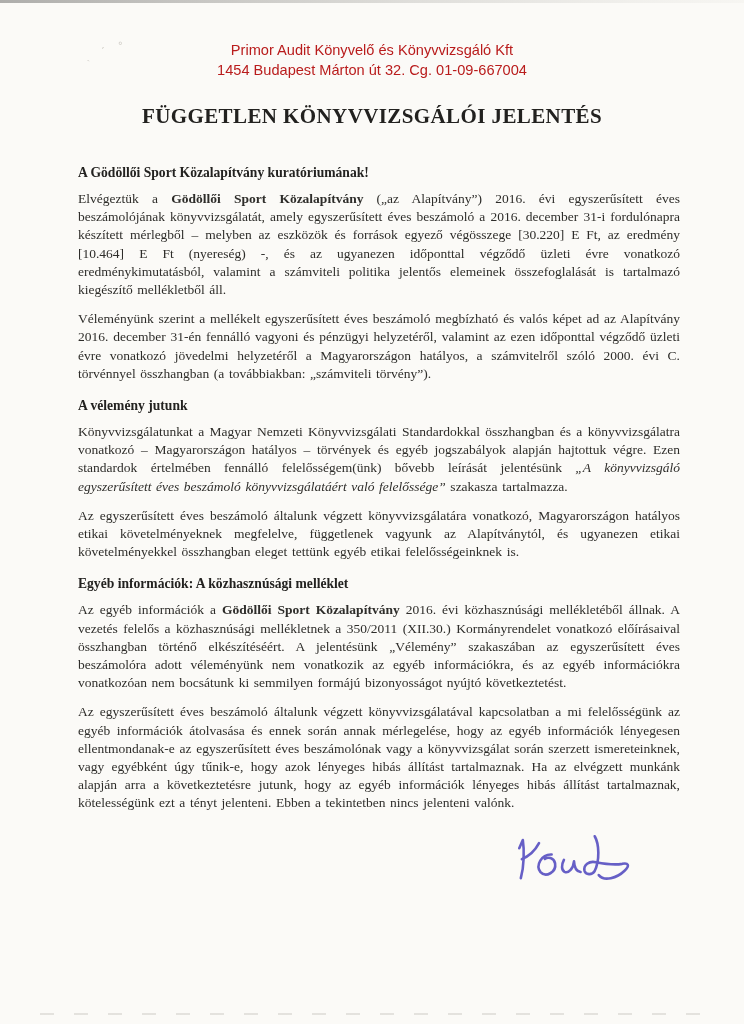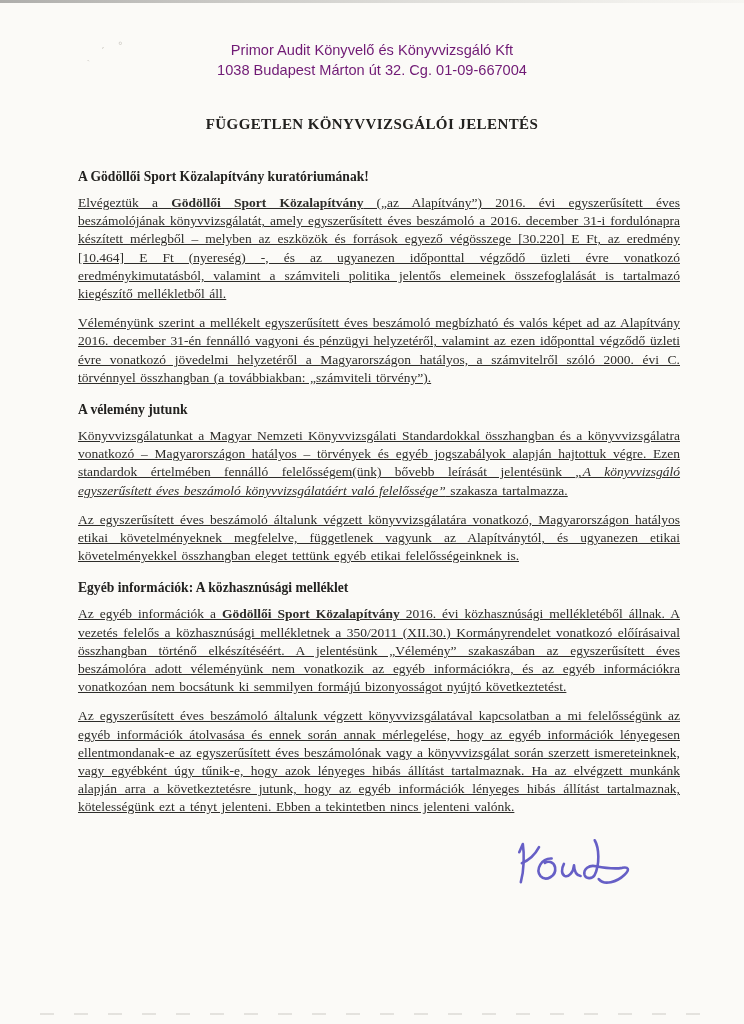--- a/index.html
+++ b/index.html
@@ -33,28 +33,28 @@
     background: repeating-linear-gradient(90deg, #dad8d3 0 14px, transparent 14px 34px);
     opacity: .7;
   }
   
   .letterhead {
     padding-top: 40px;
     text-align: center;
     font-family: "Liberation Sans", sans-serif;
     font-size: 14.6px;
     line-height: 20px;
-    color: #701a75;
+    color: #b91c1c;
   }
   
   .doc-title {
-    margin-top: 36px;
+    margin-top: 24px;
     text-align: center;
     font-weight: bold;
-    font-size: 15px;
+    font-size: 21px;
     letter-spacing: .4px;
     color: #22211f;
   }
   
   .content {
     margin: 36px 64px 12px 78px;
   }
   .heading {
     font-weight: bold;
     font-size: 13.6px;
@@ -62,21 +62,20 @@
     margin: 15px 0 9px;
   }
   .heading:first-child { margin-top: 0; }
   .para {
     margin: 0 0 11px;
     text-align: justify;
     font-size: 13.5px;
     line-height: 18.2px;
     word-spacing: 1.2px;
     color: #2e2d2a;
-    text-decoration: underline;
   }
   .para .bold { font-weight: bold; }
   .para .italic { font-style: italic; }
   
   .signature-wrap {
     width: 150px;
     margin: 0 88px 0 auto;
     transform: rotate(-3deg);
   }
   .signature-wrap svg { display: block; }
@@ -84,21 +83,21 @@
 </head>
 <body>
 
 <div class="page">
 
   <div class="scan-edge-top"></div>
   <div class="pencil-mark" style="left:84px; top:44px;">ˏ ˊ °</div>
 
   <div class="letterhead">
     <div>Primor Audit Könyvelő és Könyvvizsgáló Kft</div>
-    <div>1038 Budapest Márton út 32. Cg.  01-09-667004</div>
+    <div>1454 Budapest Márton út 32. Cg.  01-09-667004</div>
   </div>
 
   <div class="doc-title">FÜGGETLEN KÖNYVVIZSGÁLÓI JELENTÉS</div>
 
   <div class="content">
       <div class="heading">A Gödöllői Sport Közalapítvány kuratóriumának!</div>
       <p class="para"><span class="">Elvégeztük  a </span><span class="bold">Gödöllői Sport Közalapítvány</span><span class=""> („az Alapítvány”) 2016. évi egyszerűsített éves beszámolójának könyvvizsgálatát, amely egyszerűsített éves beszámoló a 2016. december 31-i fordulónapra készített mérlegből – melyben az eszközök és források egyező végösszege [30.220] E Ft, az eredmény [10.464] E Ft (nyereség) -, és  az ugyanezen időponttal végződő üzleti évre vonatkozó eredménykimutatásból, valamint a számviteli politika jelentős elemeinek összefoglalását is tartalmazó kiegészítő mellékletből áll.</span></p>
       <p class="para"><span class="">Véleményünk szerint a mellékelt egyszerűsített éves beszámoló megbízható és valós képet ad az Alapítvány 2016. december 31-én fennálló vagyoni és pénzügyi helyzetéről, valamint az ezen időponttal végződő üzleti évre vonatkozó jövedelmi helyzetéről a Magyarországon hatályos, a számvitelről szóló 2000. évi C. törvénnyel összhangban (a továbbiakban: „számviteli törvény”).</span></p>
       <div class="heading">A vélemény jutunk</div>
       <p class="para"><span class="">Könyvvizsgálatunkat a Magyar Nemzeti Könyvvizsgálati Standardokkal összhangban és a könyvvizsgálatra vonatkozó – Magyarországon hatályos – törvények és egyéb jogszabályok alapján hajtottuk végre. Ezen standardok értelmében fennálló felelősségem(ünk) bővebb leírását jelentésünk </span><span class=" italic">„A könyvvizsgáló egyszerűsített éves beszámoló könyvvizsgálatáért való felelőssége”</span><span class=""> szakasza tartalmazza.</span></p>

